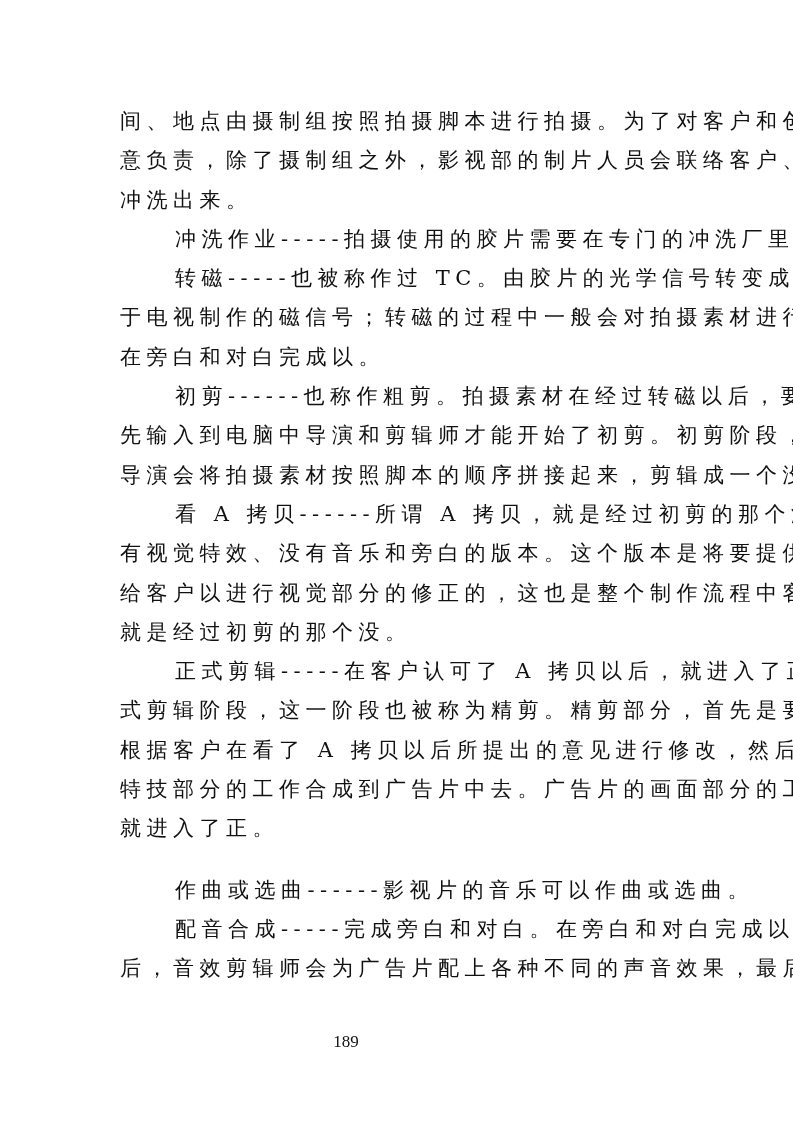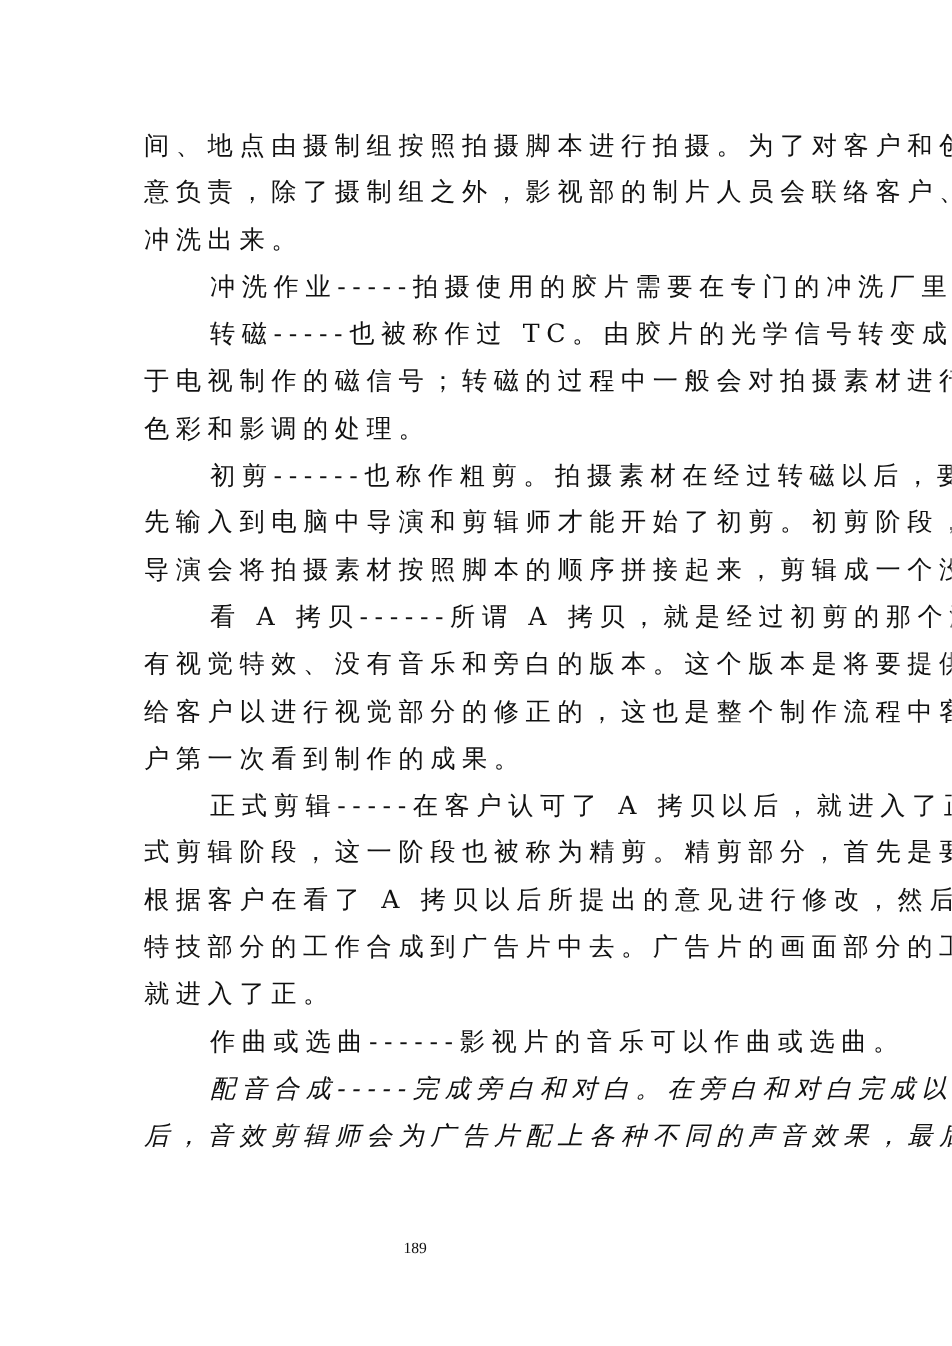--- a/index.html
+++ b/index.html
@@ -21,62 +21,62 @@
   }
   .para { margin: 0; text-indent: 0; }
   .para.indent { text-indent: 55px; }
   .line { display: block; white-space: nowrap; }
   .page-number {
     position: absolute;
     left: 0; width: 692px;
     top: 1032px;
     text-align: center;
     font-family: "Liberation Serif", "DejaVu Serif", serif;
-    font-size: 13px;
+    font-size: 17px;
     color: #111111;
   }
 </style>
 </head>
 <body>
 
 <div class="page">
   <div class="body-text" id="body-text">
       <div class="para">
         <span class="line">间、地点由摄制组按照拍摄脚本进行拍摄。为了对客户和创</span>
         <span class="line">意负责，除了摄制组之外，影视部的制片人员会联络客户、</span>
       </div>
       <div class="para indent" style="text-indent: 0px;">
         <span class="line">冲洗出来。</span>
         <span class="line" style="padding-left: 55px;">冲洗作业-----拍摄使用的胶片需要在专门的冲洗厂里</span>
       </div>
       <div class="para indent" style="text-indent: 0px;">
         <span class="line" style="padding-left: 55px;">转磁-----也被称作过 TC。由胶片的光学信号转变成用</span>
         <span class="line">于电视制作的磁信号；转磁的过程中一般会对拍摄素材进行</span>
-        <span class="line">色彩和影调的处理。</span>
+        <span class="line">在旁白和对白完成以。</span>
       </div>
       <div class="para indent" style="text-indent: 0px;">
         <span class="line" style="padding-left: 55px;">初剪------也称作粗剪。拍摄素材在经过转磁以后，要</span>
         <span class="line">先输入到电脑中导演和剪辑师才能开始了初剪。初剪阶段，</span>
         <span class="line">导演会将拍摄素材按照脚本的顺序拼接起来，剪辑成一个没</span>
       </div>
       <div class="para indent" style="text-indent: 0px;">
         <span class="line" style="padding-left: 55px;">看 A 拷贝------所谓 A 拷贝，就是经过初剪的那个没</span>
         <span class="line">有视觉特效、没有音乐和旁白的版本。这个版本是将要提供</span>
         <span class="line">给客户以进行视觉部分的修正的，这也是整个制作流程中客</span>
-        <span class="line">户第一次看到制作的成果。</span>
+        <span class="line">就是经过初剪的那个没。</span>
       </div>
       <div class="para indent" style="text-indent: 0px;">
         <span class="line" style="padding-left: 55px;">正式剪辑-----在客户认可了 A 拷贝以后，就进入了正</span>
         <span class="line">式剪辑阶段，这一阶段也被称为精剪。精剪部分，首先是要</span>
         <span class="line">根据客户在看了 A 拷贝以后所提出的意见进行修改，然后将</span>
         <span class="line">特技部分的工作合成到广告片中去。广告片的画面部分的工</span>
         <span class="line">就进入了正。</span>
       </div>
       <div class="para indent" style="text-indent: 0px;">
-        <span class="line" style="padding-left: 55px;">作曲或选曲------影视片的音乐可以作曲或选曲。</span>
+        <span class="line" style="padding-left: 55px; margin-top: 22px;">作曲或选曲------影视片的音乐可以作曲或选曲。</span>
       </div>
-      <div class="para indent" style="text-indent: 0px; font-style: italic;">
+      <div class="para indent" style="text-indent: 0px;">
         <span class="line" style="padding-left: 55px;">配音合成-----完成旁白和对白。在旁白和对白完成以</span>
         <span class="line">后，音效剪辑师会为广告片配上各种不同的声音效果，最后</span>
       </div>
     </div>
   <div class="page-number">189</div>
 </div>
 
 </body></html>

